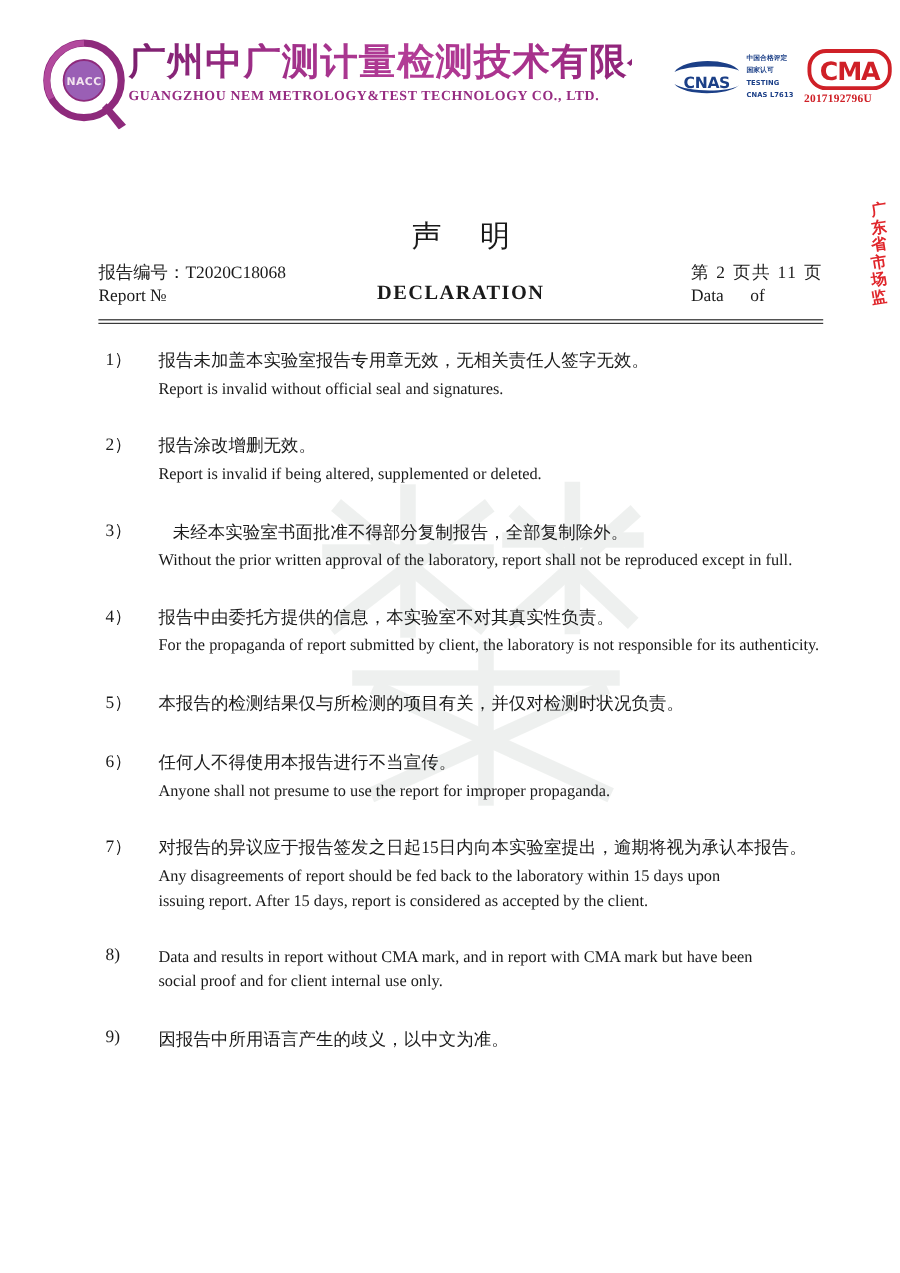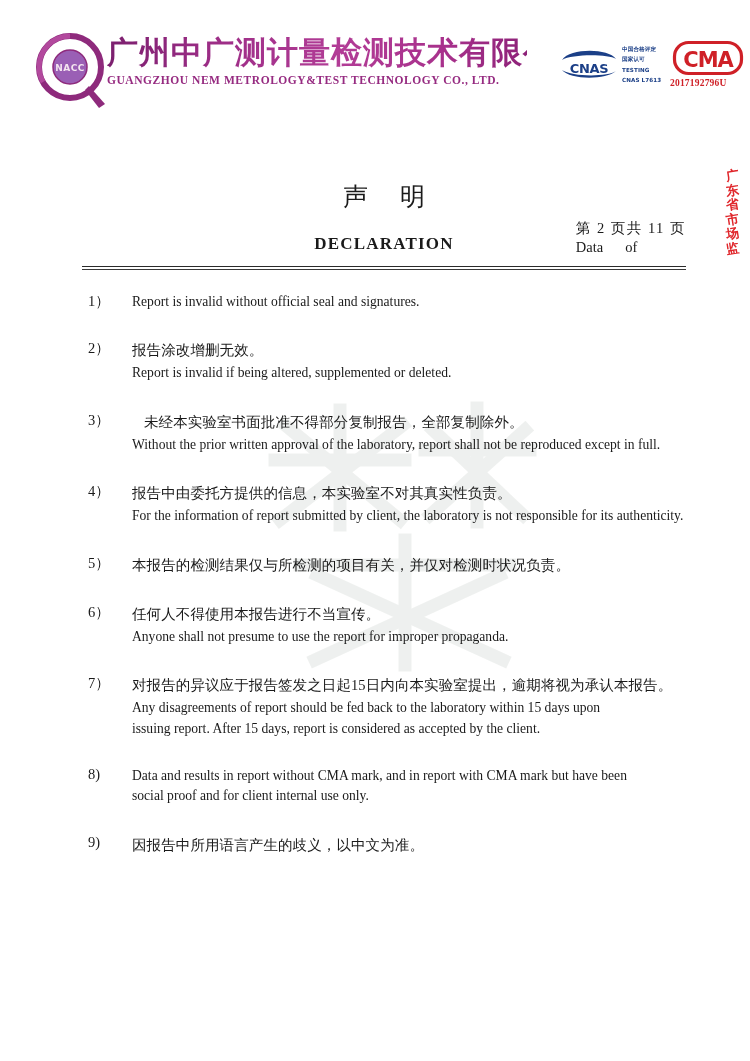--- a/index.html
+++ b/index.html
@@ -319,36 +319,41 @@
   <span>场</span>
   <span>监</span>
 </div>
 
 <div class="dochead">
 
   <div class="title-cn">声 明</div>
 
   <div class="headrow">
 
+    <div class="report-no">
+      <div class="l1"><span>报告编号：</span><span>T2020C18068</span></div>
+      <div class="l2">Report №</div>
+    </div>
 
     <div class="title-en">DECLARATION</div>
 
     <div class="pageno">
       <div class="l1">第 2 页共 11 页</div>
       <div class="l2"><span>Data</span><span class="of">of</span></div>
     </div>
   </div>
 
   <div class="rule"></div>
   <div class="rule2"></div>
 </div>
 
 <div class="clauses">
     <div class="clause">
       <div class="num">1）</div>
+      <div class="cn">报告未加盖本实验室报告专用章无效，无相关责任人签字无效。</div>
       <div class="en">
         <div>Report is invalid without official seal and signatures.</div>
       </div>
     </div>
     <div class="clause">
       <div class="num">2）</div>
       <div class="cn">报告涂改增删无效。</div>
       <div class="en">
         <div>Report is invalid if being altered, supplemented or deleted.</div>
       </div>
@@ -357,21 +362,21 @@
       <div class="num">3）</div>
       <div class="cn"><span class="indent">未经本实验室书面批准不得部分复制报告，全部复制除外。</span></div>
       <div class="en">
         <div>Without the prior written approval of the laboratory, report shall not be reproduced except in full.</div>
       </div>
     </div>
     <div class="clause">
       <div class="num">4）</div>
       <div class="cn">报告中由委托方提供的信息，本实验室不对其真实性负责。</div>
       <div class="en">
-        <div>For the information of report submitted by client, the laboratory is not responsible for its authenticity.</div>
+        <div>For the propaganda of report submitted by client, the laboratory is not responsible for its authenticity.</div>
       </div>
     </div>
     <div class="clause">
       <div class="num">5）</div>
       <div class="cn">本报告的检测结果仅与所检测的项目有关，并仅对检测时状况负责。</div>
     </div>
     <div class="clause">
       <div class="num">6）</div>
       <div class="cn">任何人不得使用本报告进行不当宣传。</div>
       <div class="en">

